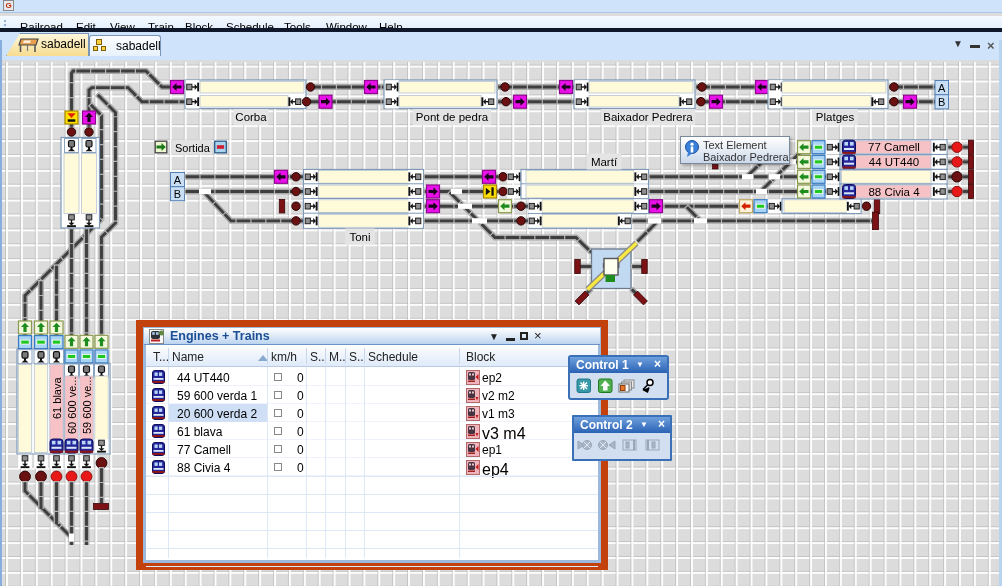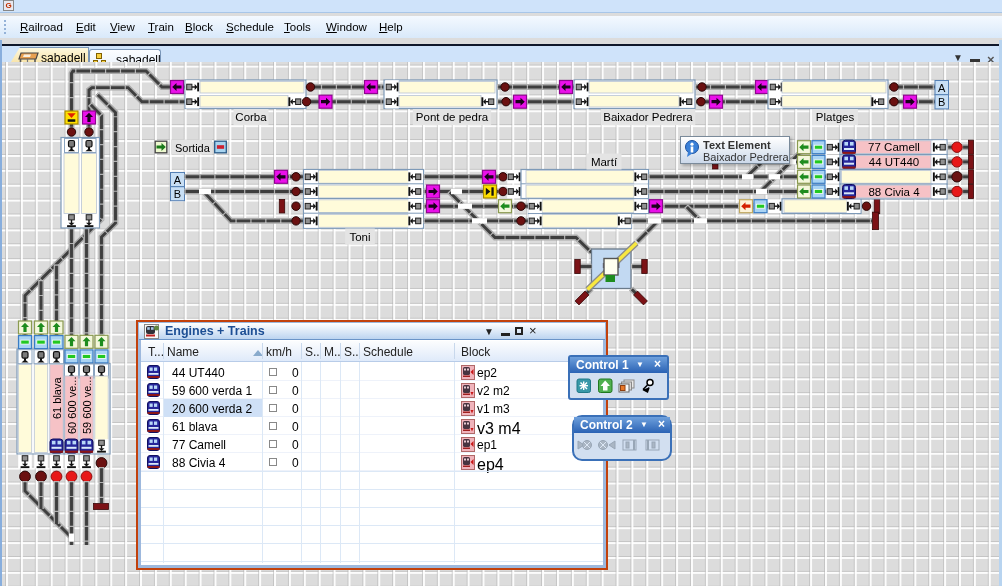--- a/index.html
+++ b/index.html
@@ -1,22 +1,22 @@
 <!DOCTYPE html>
 <html><head><meta charset="utf-8"><style>
 * { margin:0; padding:0; box-sizing:border-box; }
 body { width:1002px; height:586px; overflow:hidden; position:relative;
   font-family:"Liberation Sans", sans-serif; background:#dcdcdc; }
 #titlebar { position:absolute; left:0; top:0; width:1002px; height:13px;
   background:#cfe3fa; border-bottom:1px solid #a8c6e8; }
 #menubar { position:absolute; left:0; top:16px; width:1002px; height:22px;
   background:linear-gradient(#f4f9ff,#d9e9fa); }
 .menuitem { position:absolute; top:5px; font-size:11.5px; color:#000; }
-#tabbar { position:absolute; left:0; top:44px; width:1002px; height:24px;
-  background:#cfe3fa; border-top:2px solid #0f172a; }
+#tabbar { position:absolute; left:0; top:28px; width:1002px; height:32px;
+  background:#cfe3fa; border-top:4px solid #0f172a; }
 #canvas { position:absolute; left:0; top:62px; width:1002px; height:524px;
   background-color:#dcdcdc;
   background-image:
     linear-gradient(to right, rgba(176,176,176,.55) 1px, rgba(255,255,255,.92) 1px, rgba(255,255,255,.92) 2.6px, transparent 2.6px),
     linear-gradient(to bottom, rgba(176,176,176,.55) 1px, rgba(255,255,255,.92) 1px, rgba(255,255,255,.92) 2.6px, transparent 2.6px);
   background-size:14.9px 14.9px; background-position:5px 2.6px; }
 svg { position:absolute; left:0; top:0; }
 </style></head><body>
 <div id="titlebar">
  <div style="position:absolute;left:3px;top:0px;width:11px;height:11px;background:#e8e8f0;border:1px solid #888;font-size:8px;color:#c03000;font-weight:bold;text-align:center;line-height:10px;">G</div>
@@ -904,21 +904,21 @@
       <path d="M-4.2,-4.2 L4.2,-4.2 L0,0.4 Z" fill="#e02000"></path>
       <rect x="-3.8" y="1.8" width="7.6" height="2.5" fill="#111"></rect>
     </g>
 <g transform="translate(89,117.5)">
       <rect x="-6.5" y="-6.5" width="13" height="13" fill="#ea10ea" stroke="#8e068e" stroke-width="1.2"></rect>
       <path d="M-1.6,4.5 L-1.6,-0.5 L-4,-0.5 L0,-4.8 L4,-0.5 L1.6,-0.5 L1.6,4.5 Z" fill="#1a001a"></path>
     </g>
 </svg>
 
 <div style="position:absolute;left:136px;top:320px;width:472px;height:250px;
- background:#ffffff;border:2px solid #c2410c;outline:none;box-shadow:none;">
+ background:#ffffff;border:7px solid #c2410c;outline:none;box-shadow:none;">
  <div style="position:absolute;inset:0;border:3px solid #9db8dd;"></div>
  <div style="position:absolute;left:1px;top:1px;right:1px;height:17px;background:linear-gradient(#ffffff,#bcd4f0);border-bottom:1px solid #6a94c8;">
    <svg width="15" height="15" style="position:absolute;left:5px;top:1px;">
      <rect x="0.5" y="0.5" width="14" height="14" fill="#f8f8f8" stroke="#888"></rect>
      <rect x="2" y="2" width="9" height="8" rx="2" fill="#303038"></rect>
      <rect x="3.2" y="3.2" width="2.6" height="2.6" fill="#a8c8e8"></rect>
         <rect x="7" y="3.2" width="2.6" height="2.6" fill="#a8c8e8"></rect>
      <rect x="2" y="10.5" width="9" height="2" fill="#c02020"></rect>
      <circle cx="12.5" cy="4" r="2.5" fill="#608840"></circle>
    </svg>
@@ -1093,21 +1093,21 @@
 </div>
 
 <div style="position:absolute;left:680px;top:136px;width:110px;height:28px;
  background:linear-gradient(#ffffff,#ccd9ea);border:1px solid #7a8a9a;box-shadow:2px 2px 3px rgba(0,0,0,0.25);">
  <svg width="14" height="17" style="position:absolute;left:4px;top:3px;">
    <circle cx="7" cy="7" r="6.5" fill="#3a80d8" stroke="#1a50a0"></circle>
    <path d="M3,12 L2,17 L8,13 Z" fill="#3a80d8"></path>
    <circle cx="7" cy="4.2" r="1.6" fill="#fff"></circle>
       <rect x="5.7" y="6.5" width="2.6" height="6" fill="#fff"></rect>
  </svg>
- <div style="position:absolute;left:22px;top:2px;font-size:11px;color:#333;white-space:nowrap;font-weight:bold;">Text Element</div>
+ <div style="position:absolute;left:22px;top:2px;font-size:11px;color:#333;white-space:nowrap;">Text Element</div>
  <div style="position:absolute;left:22px;top:14px;font-size:11px;color:#333;white-space:nowrap;">Baixador Pedrera</div>
 </div>
 
 <div style="position:absolute;left:568px;top:355px;width:101px;height:45px;
  border:2px solid #3a70b8;background:#d2dff0;border-radius:3px;">
  <div style="position:absolute;left:0;top:0;right:0;height:16px;background:linear-gradient(#6ea0dc,#2a62b4);">
   <span style="position:absolute;left:6px;top:1px;font-size:12px;font-weight:bold;color:#fff;">Control 1</span>
   <span style="position:absolute;left:66px;top:3px;font-size:8px;color:#fff;">▼</span>
   <span style="position:absolute;left:84px;top:0px;font-size:12px;font-weight:bold;color:#fff;">×</span>
  </div>
@@ -1129,21 +1129,21 @@
       </g>
   <g stroke="#000" stroke-width="1.5" fill="none">
         <circle cx="80" cy="9.5" r="3" fill="#fff"></circle>
         <line x1="77.5" y1="12" x2="73" y2="16.5"></line>
         <path d="M73,16.5 L77.5,19 L79,14.5" fill="#000"></path>
       </g>
  </svg>
 </div>
 
 <div style="position:absolute;left:572px;top:415px;width:100px;height:46px;
- border:2px solid #3a70b8;background:#d2dff0;border-radius:10px;">
+ border:2px solid #3a70b8;background:#d2dff0;border-radius:1px;">
  <div style="position:absolute;left:0;top:0;right:0;height:16px;background:linear-gradient(#6ea0dc,#2a62b4);">
   <span style="position:absolute;left:6px;top:1px;font-size:12px;font-weight:bold;color:#fff;">Control 2</span>
   <span style="position:absolute;left:66px;top:3px;font-size:8px;color:#fff;">▼</span>
   <span style="position:absolute;left:84px;top:0px;font-size:12px;font-weight:bold;color:#fff;">×</span>
  </div>
  <svg width="96" height="24" style="position:absolute;left:0;top:19px;">
   <g fill="#aab6c4" stroke="#98a6b6">
    <path d="M4,5 L10,9 L4,13 Z"></path>
         <circle cx="13" cy="9" r="4.5"></circle>
         <line x1="10" y1="6" x2="16" y2="12" stroke="#dce7f5"></line>

